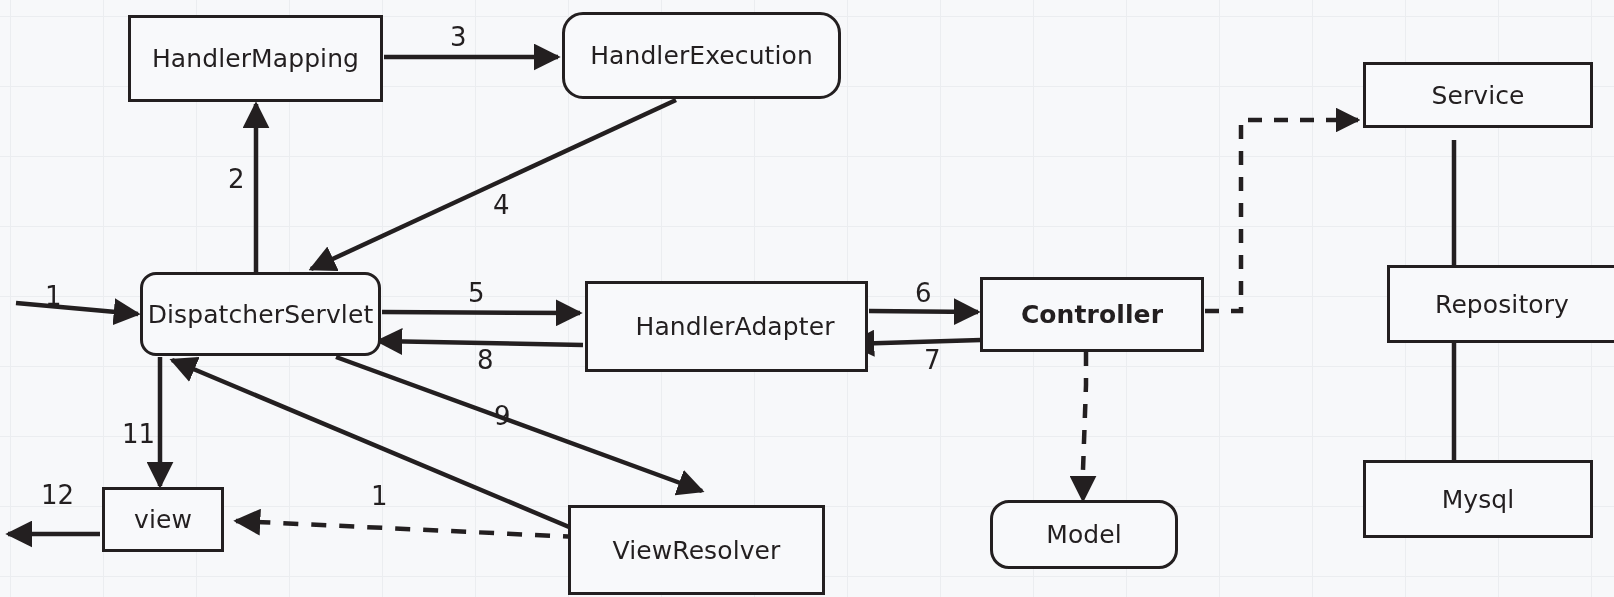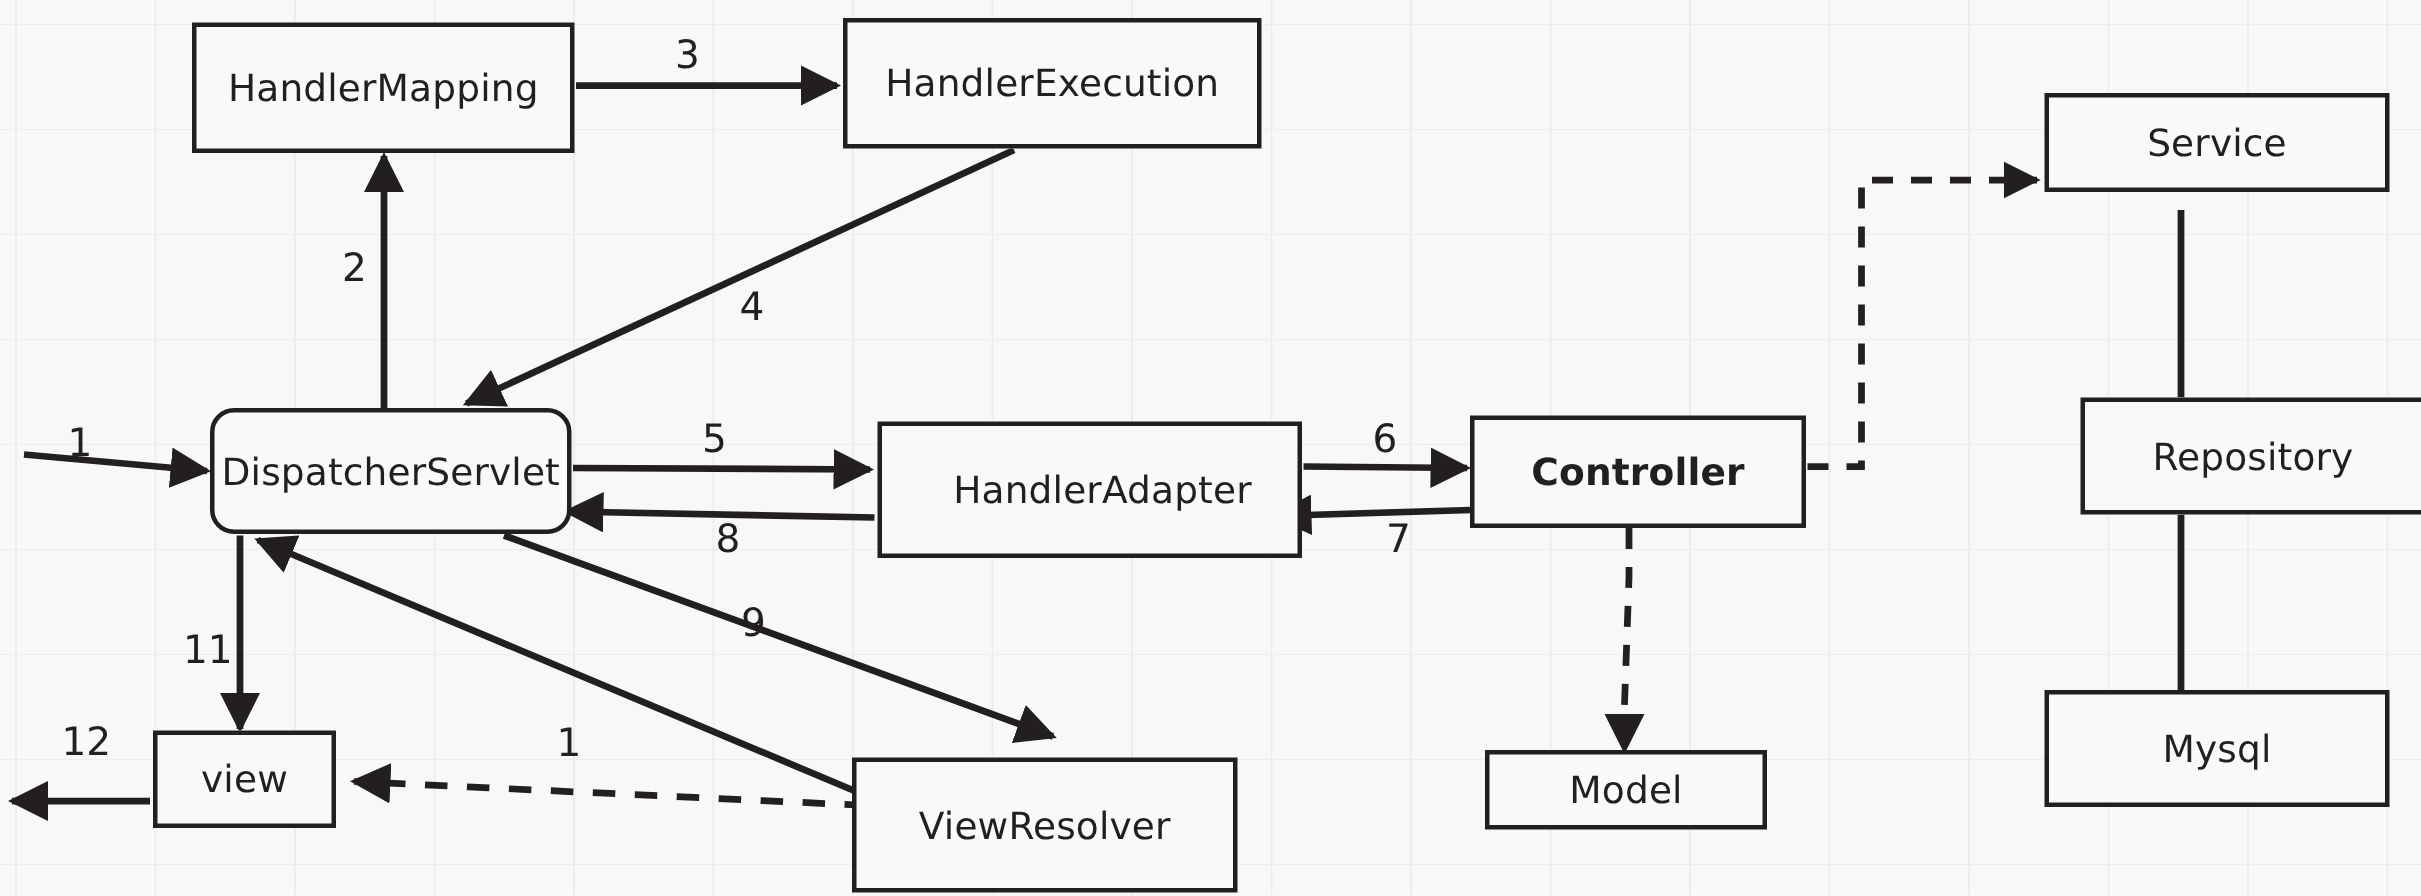--- a/index.html
+++ b/index.html
@@ -96,21 +96,21 @@
 
     <path d="M 1454 140 L 1454 265" stroke="#231f20" stroke-width="4.5" fill="none"></path>
 
     <path d="M 1454 343 L 1454 468" stroke="#231f20" stroke-width="4.5" fill="none"></path>
   </svg>
 
   <div class="node" style="left:128px; top:15px; width:255px; height:87px;">
     <span>HandlerMapping</span>
   </div>
 
-  <div class="node" style="left:562px; top:12px; width:279px; height:87px;">
+  <div class="node" style="left:562px; top:12px; width:279px; height:87px;border-radius:21px;">
     <span>HandlerExecution</span>
   </div>
 
   <div class="node" style="left:140px; top:272px; width:241px; height:84px;border-radius:16px;">
     <span>DispatcherServlet</span>
   </div>
 
   <div class="node" style="left:585px; top:281px; width:283px; height:91px;padding-left:17px;">
     <span>HandlerAdapter</span>
   </div>
@@ -120,21 +120,21 @@
   </div>
 
   <div class="node" style="left:102px; top:487px; width:122px; height:65px;">
     <span>view</span>
   </div>
 
   <div class="node" style="left:568px; top:505px; width:257px; height:90px;">
     <span>ViewResolver</span>
   </div>
 
-  <div class="node" style="left:990px; top:500px; width:188px; height:53px;">
+  <div class="node" style="left:990px; top:500px; width:188px; height:69px;border-radius:19px;">
     <span>Model</span>
   </div>
 
   <div class="node" style="left:1363px; top:62px; width:230px; height:66px;">
     <span>Service</span>
   </div>
 
   <div class="node" style="left:1363px; top:265px; width:230px; height:78px;margin-left:24px;">
     <span>Repository</span>
   </div>

